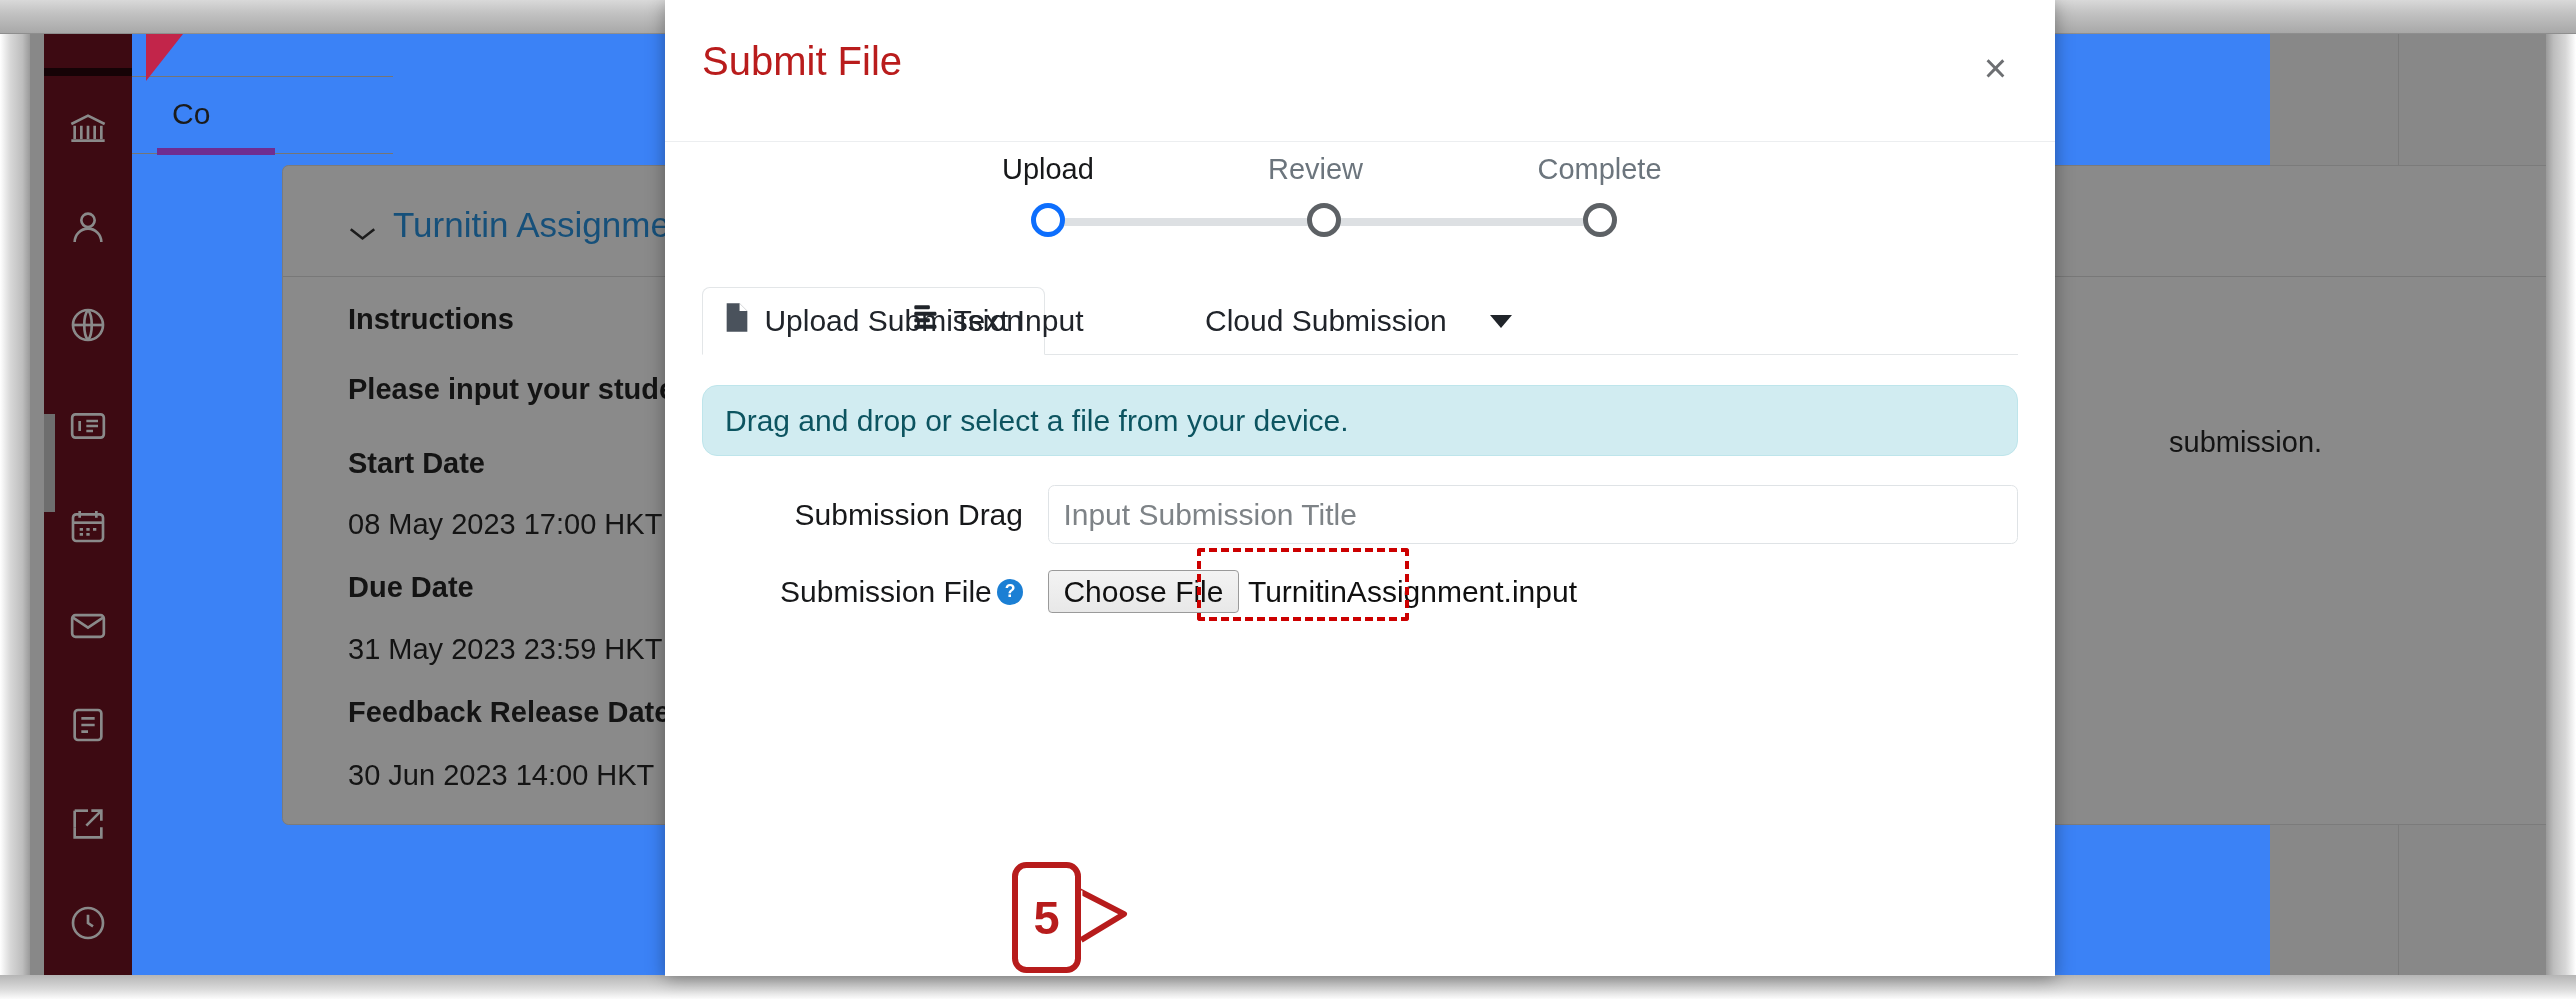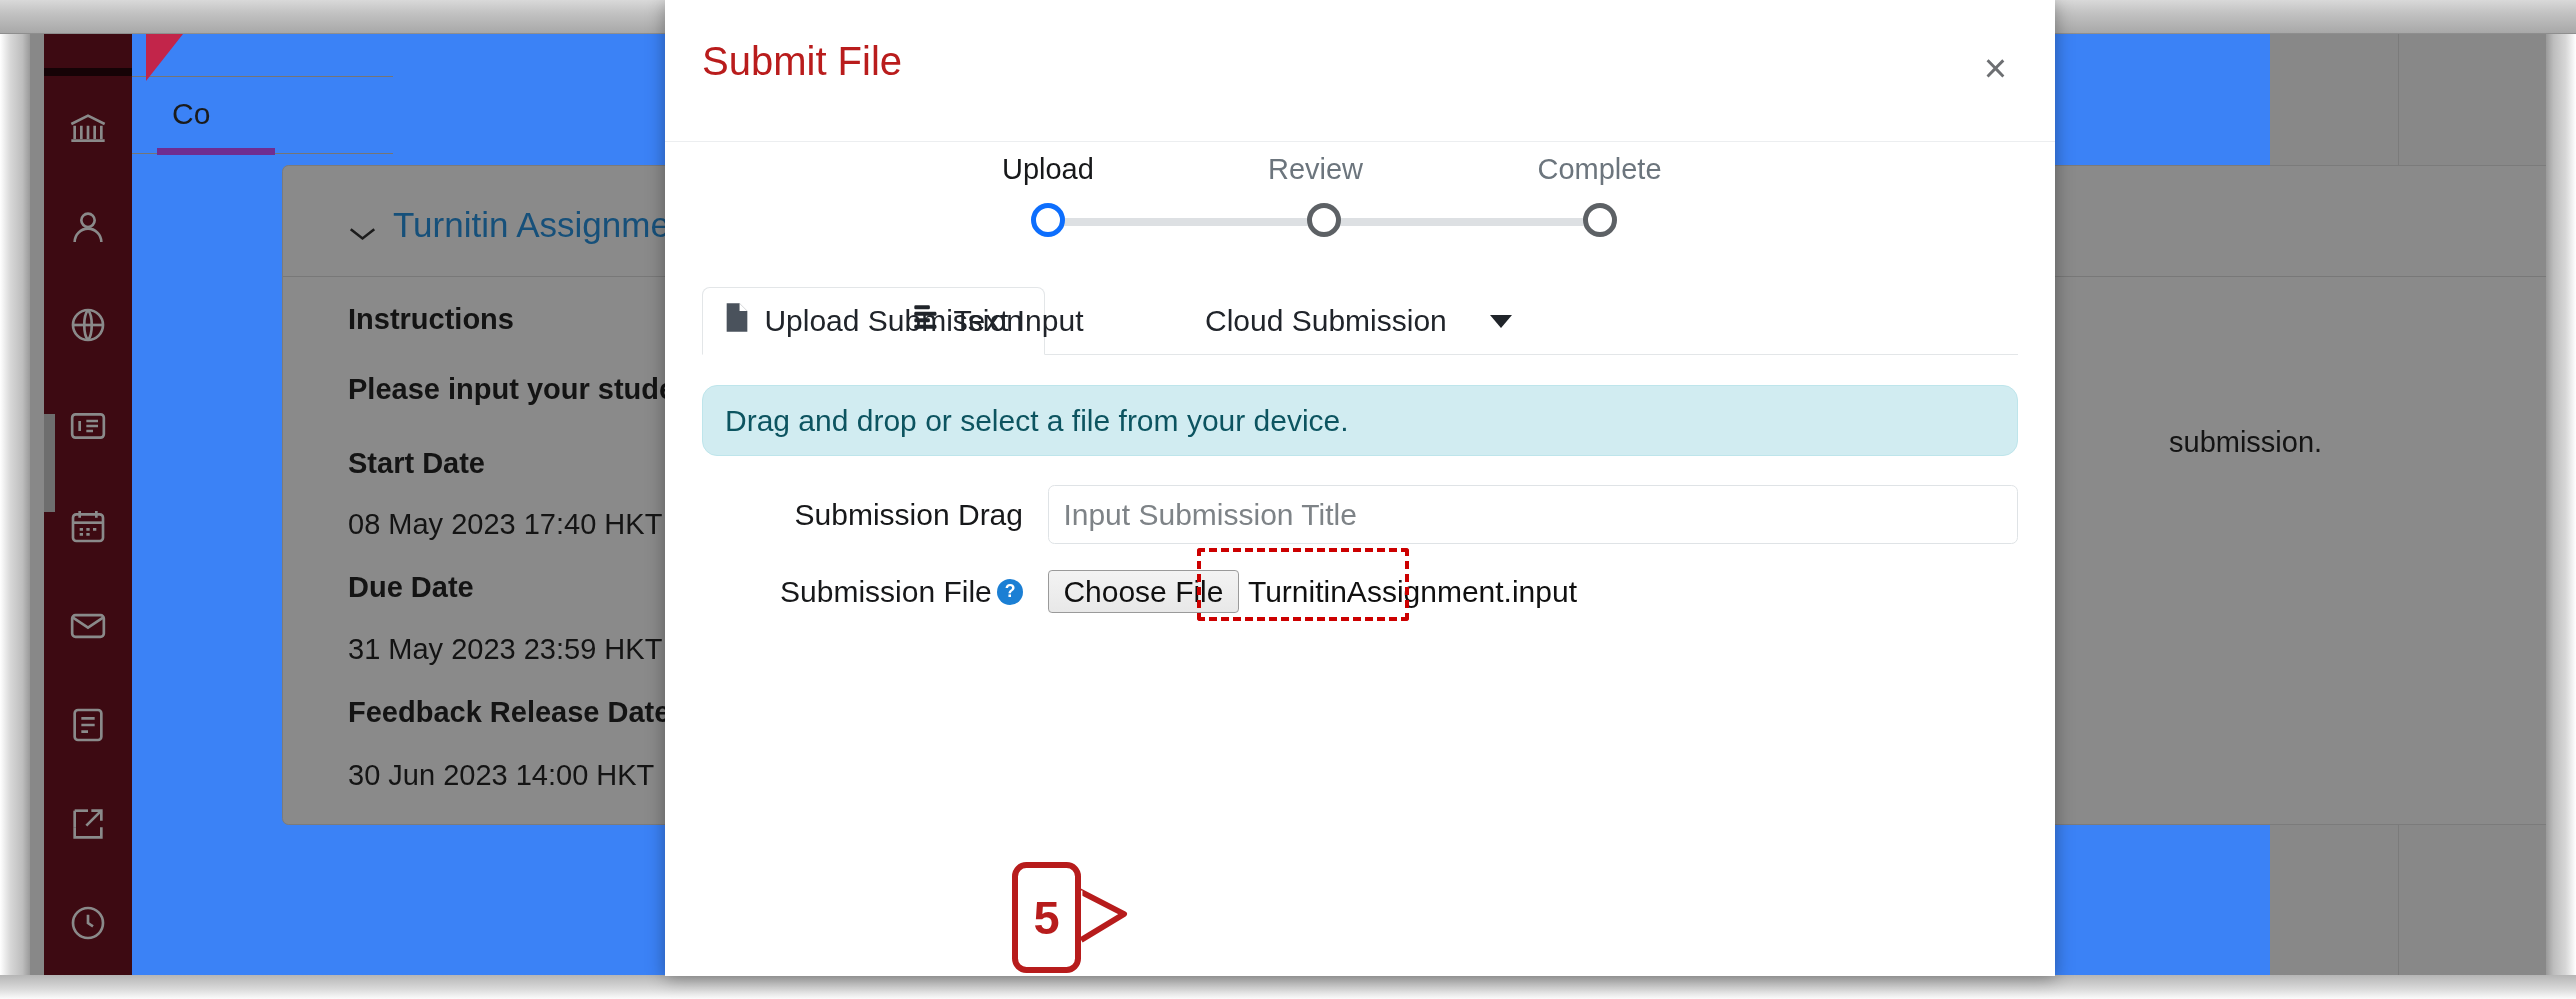--- a/index.html
+++ b/index.html
@@ -399,21 +399,21 @@
               </svg>
           </span>
           <span class="bg-card-title">Turnitin Assignment</span>
           <span class="bg-help-dot">?</span>
         </div>
 
         <div class="bg-body">
           <div class="bg-row bg-lbl" style="top:25px;">Instructions</div>
           <div class="bg-row bg-lbl" style="top:95px;">Please input your student name as</div>
           <div class="bg-row bg-lbl" style="top:169px;">Start Date</div>
-          <div class="bg-row bg-val" style="top:230px;">08 May 2023 17:40 HKT</div>
+          <div class="bg-row bg-val" style="top:230px;">08 May 2023 17:00 HKT</div>
           <div class="bg-row bg-lbl" style="top:293px;">Due Date</div>
           <div class="bg-row bg-val" style="top:355px;">31 May 2023 23:59 HKT</div>
           <div class="bg-row bg-lbl" style="top:418px;">Feedback Release Date</div>
           <div class="bg-row bg-val" style="top:481px;">30 Jun 2023 14:00 HKT</div>
           <div class="bg-row bg-lbl" style="top:543px;">Max Points</div>
 
         </div>
       </div>
 
       <div class="bg-right-text">submission.</div>

